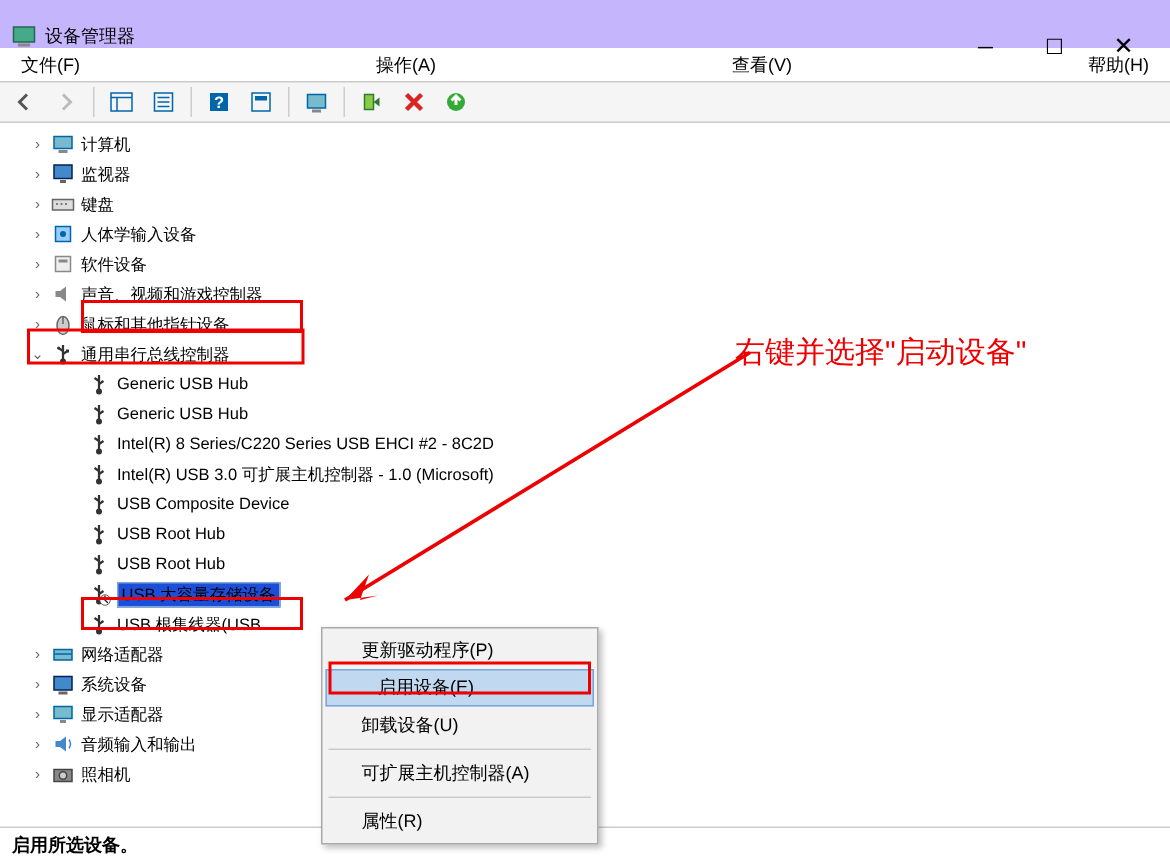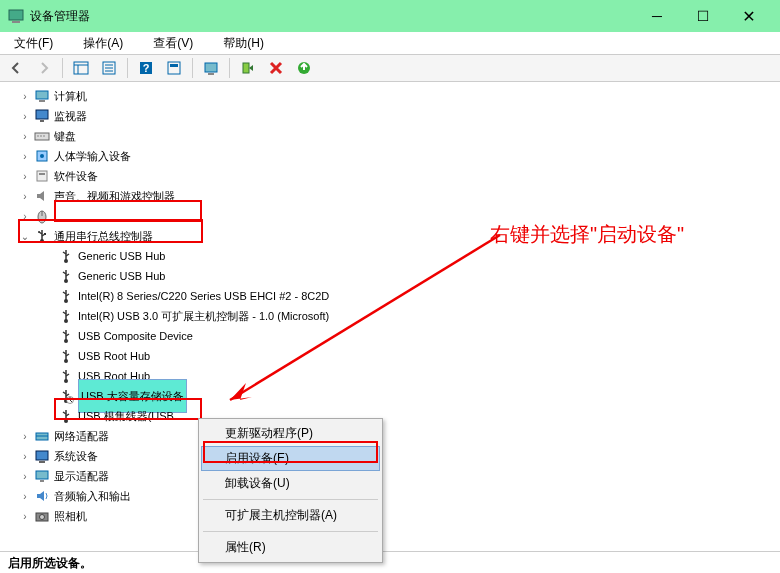--- a/index.html
+++ b/index.html
@@ -1,48 +1,48 @@
 <!DOCTYPE html>
 <html><head>
 <meta charset="utf-8">
 <style>
 * { box-sizing: border-box; margin: 0; padding: 0; font-family: "Microsoft YaHei", "SimSun", sans-serif; }
 body { background: #fff; width: 780px; height: 573px; overflow: hidden; position: relative; font-size: 12px; }
 
-.titlebar { height: 30px; display: flex; align-items: center; padding: 16px 8px; background: #86efac; }
+.titlebar { height: 30px; display: flex; align-items: flex-start; padding: 16px 8px; background: #c4b5fd; }
 .titlebar .icon { width: 16px; height: 16px; margin-right: 6px; }
 .titlebar .title { flex: 1; font-size: 12px; }
 .winbtns { display: flex; }
 .winbtn { width: 46px; height: 30px; display: flex; align-items: center; justify-content: center; font-size: 14px; color: #000; }
 .winbtn.close { font-size: 16px; }
 
-.menubar { height: 22px; display: flex; align-items: center; padding: 0 6px; gap: 14px; background: #fff; font-size: 12px; }
+.menubar { height: 22px; display: flex; align-items: center; padding: 0 6px; gap: 2px; background: #fff; font-size: 12px; justify-content: space-between; }
 .menubar .menu { padding: 2px 8px; }
 
 .toolbar { height: 28px; display: flex; align-items: center; padding: 2px 4px; gap: 4px; border-top: 1px solid #ccc; border-bottom: 1px solid #ccc; background: #f5f5f5; }
 .tbtn { width: 24px; height: 24px; display: flex; align-items: center; justify-content: center; border: 1px solid transparent; }
 .tsep { width: 1px; height: 20px; background: #ccc; margin: 0 2px; }
 
 .tree { position: relative; height: 470px; overflow: auto; padding: 4px 0 4px 10px; border-bottom: 1px solid #ccc; }
 .tree::-webkit-scrollbar { width: 17px; }
 .tree::-webkit-scrollbar-track { background: #f0f0f0; }
 .tree::-webkit-scrollbar-thumb { background: #c0c0c0; }
 .node { display: flex; align-items: center; height: 20px; padding-left: 0; white-space: nowrap; }
 .node .exp { width: 14px; height: 14px; display: flex; align-items: center; justify-content: center; font-size: 10px; color: #666; margin-right: 2px; cursor: pointer; }
 .node .ico { width: 16px; height: 16px; margin-right: 4px; flex-shrink: 0; }
 .node .lbl { font-size: 11px; }
 .indent0 { padding-left: 8px; }
 .indent1 { padding-left: 48px; }
 
-.selected { background: #5eead4; border: 1px solid #7aa5d6; display: inline-flex; align-items: center; padding: 0 2px; height: 34px; }
+.selected { background: #1d4ed8; border: 1px solid #7aa5d6; display: inline-flex; align-items: center; padding: 0 2px; height: 17px; }
 
 .redbox1 { position: absolute; border: 2px solid #e00; pointer-events: none; }
 .contextmenu { position: absolute; background: #f2f2f2; border: 1px solid #aaa; box-shadow: 2px 2px 4px rgba(0,0,0,0.25); width: 185px; padding: 2px; }
 .cmitem { padding: 4px 8px 4px 24px; font-size: 12px; position: relative; }
-.cmitem.hl { background: #c0d8f0; border: 1px solid #7aa5d6; padding: 3px 7px 3px 23px; }
+.cmitem.hl { background: #c0d8f0; border: 1px solid #7aa5d6; padding: 3px 7px 3px 34px; }
 .cmsep { height: 1px; background: #ccc; margin: 3px 2px; }
 .cmredbox { position: absolute; border: 2px solid #e00; pointer-events: none; left: 4px; right: 4px; top: 22px; height: 22px; }
 
 .annot { position: absolute; color: #e00; font-size: 20px; pointer-events: none; }
 .arrowline { position: absolute; pointer-events: none; }
 
 .statusbar { height: 22px; padding: 2px 8px; font-size: 12px; background: #fff; display: flex; align-items: center; font-weight: bold; }
 
 
 .ico svg, .icon svg { width: 16px; height: 16px; display: block; }
@@ -203,20 +203,21 @@
     <span class="lbl">声音、视频和游戏控制器</span>
   </div>
   <div class="node indent0">
     <span class="exp">›</span>
     <span class="ico">
         <svg viewBox="0 0 16 16">
           <ellipse cx="8" cy="9" rx="4" ry="6" fill="#ccc" stroke="#666"></ellipse>
           <line x1="8" y1="3" x2="8" y2="8" stroke="#666"></line>
         </svg>
       </span>
+    <span class="lbl">鼠标和其他指针设备</span>
   </div>
 
   <div class="node indent0">
     <span class="exp">⌄</span>
     <span class="ico">
         <svg viewBox="0 0 16 16">
           <circle cx="8" cy="13" r="2" fill="#333"></circle>
           <line x1="8" y1="2" x2="8" y2="13" stroke="#333" stroke-width="1.5"></line>
           <path d="M8 6 L5 4 M8 8 L11 6" stroke="#333" stroke-width="1.5"></path>
           <circle cx="5" cy="4" r="1" fill="#333"></circle>
@@ -376,21 +377,21 @@
 </div>
 
 <div class="statusbar">
   <span>启用所选设备。</span>
 </div>
 
 <div class="redbox1" style="left:54px; top:200px; width:148px; height:22px;"></div>
 <div class="redbox1" style="left:18px; top:219px; width:185px; height:24px;"></div>
 <div class="redbox1" style="left:54px; top:398px; width:148px; height:22px;"></div>
 
-<div class="contextmenu" style="left:198px; top:418px;">
+<div class="contextmenu" style="left:214px; top:418px;">
   <div class="cmitem">更新驱动程序(P)</div>
   <div class="cmitem hl">启用设备(E)</div>
   <div class="cmitem">卸载设备(U)</div>
   <div class="cmsep"></div>
   <div class="cmitem">可扩展主机控制器(A)</div>
   <div class="cmsep"></div>
   <div class="cmitem">属性(R)</div>
   <div class="cmredbox"></div>
 </div>
 

